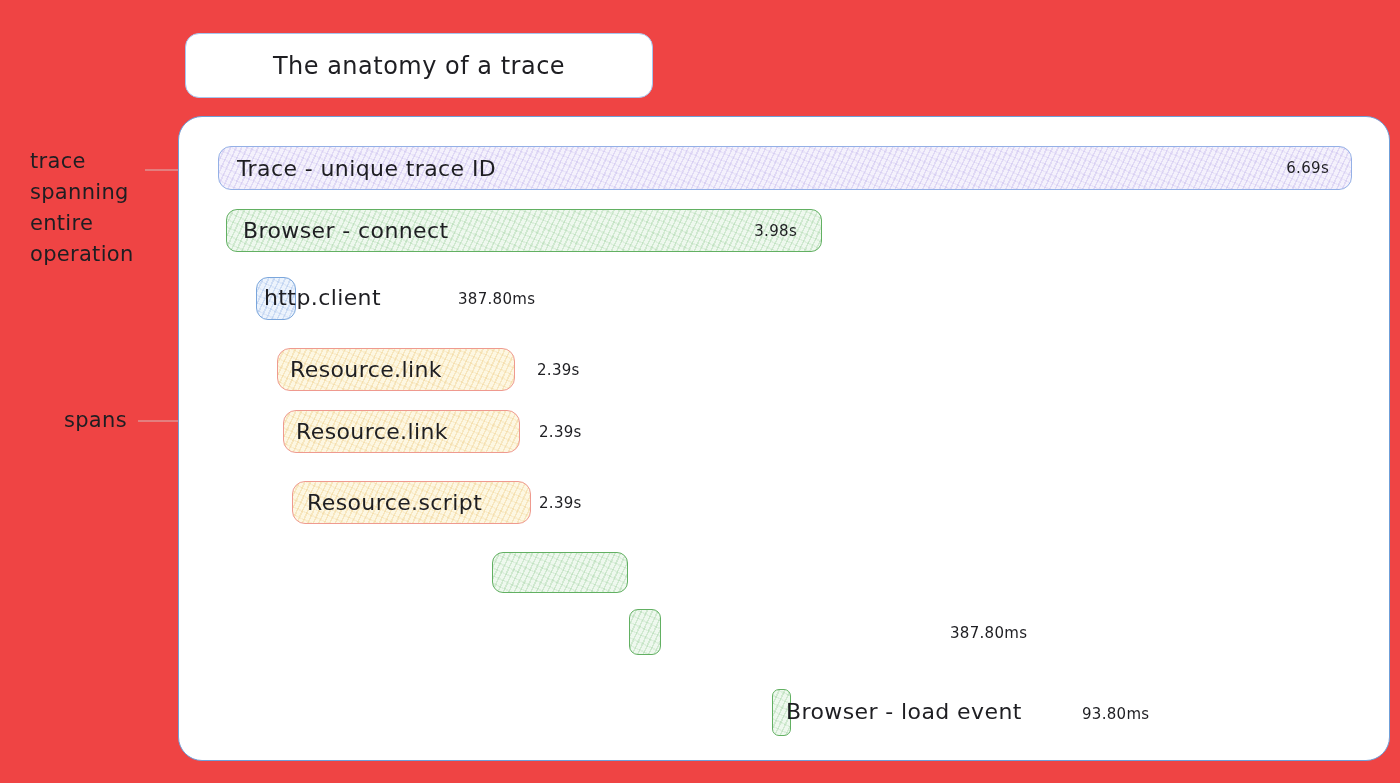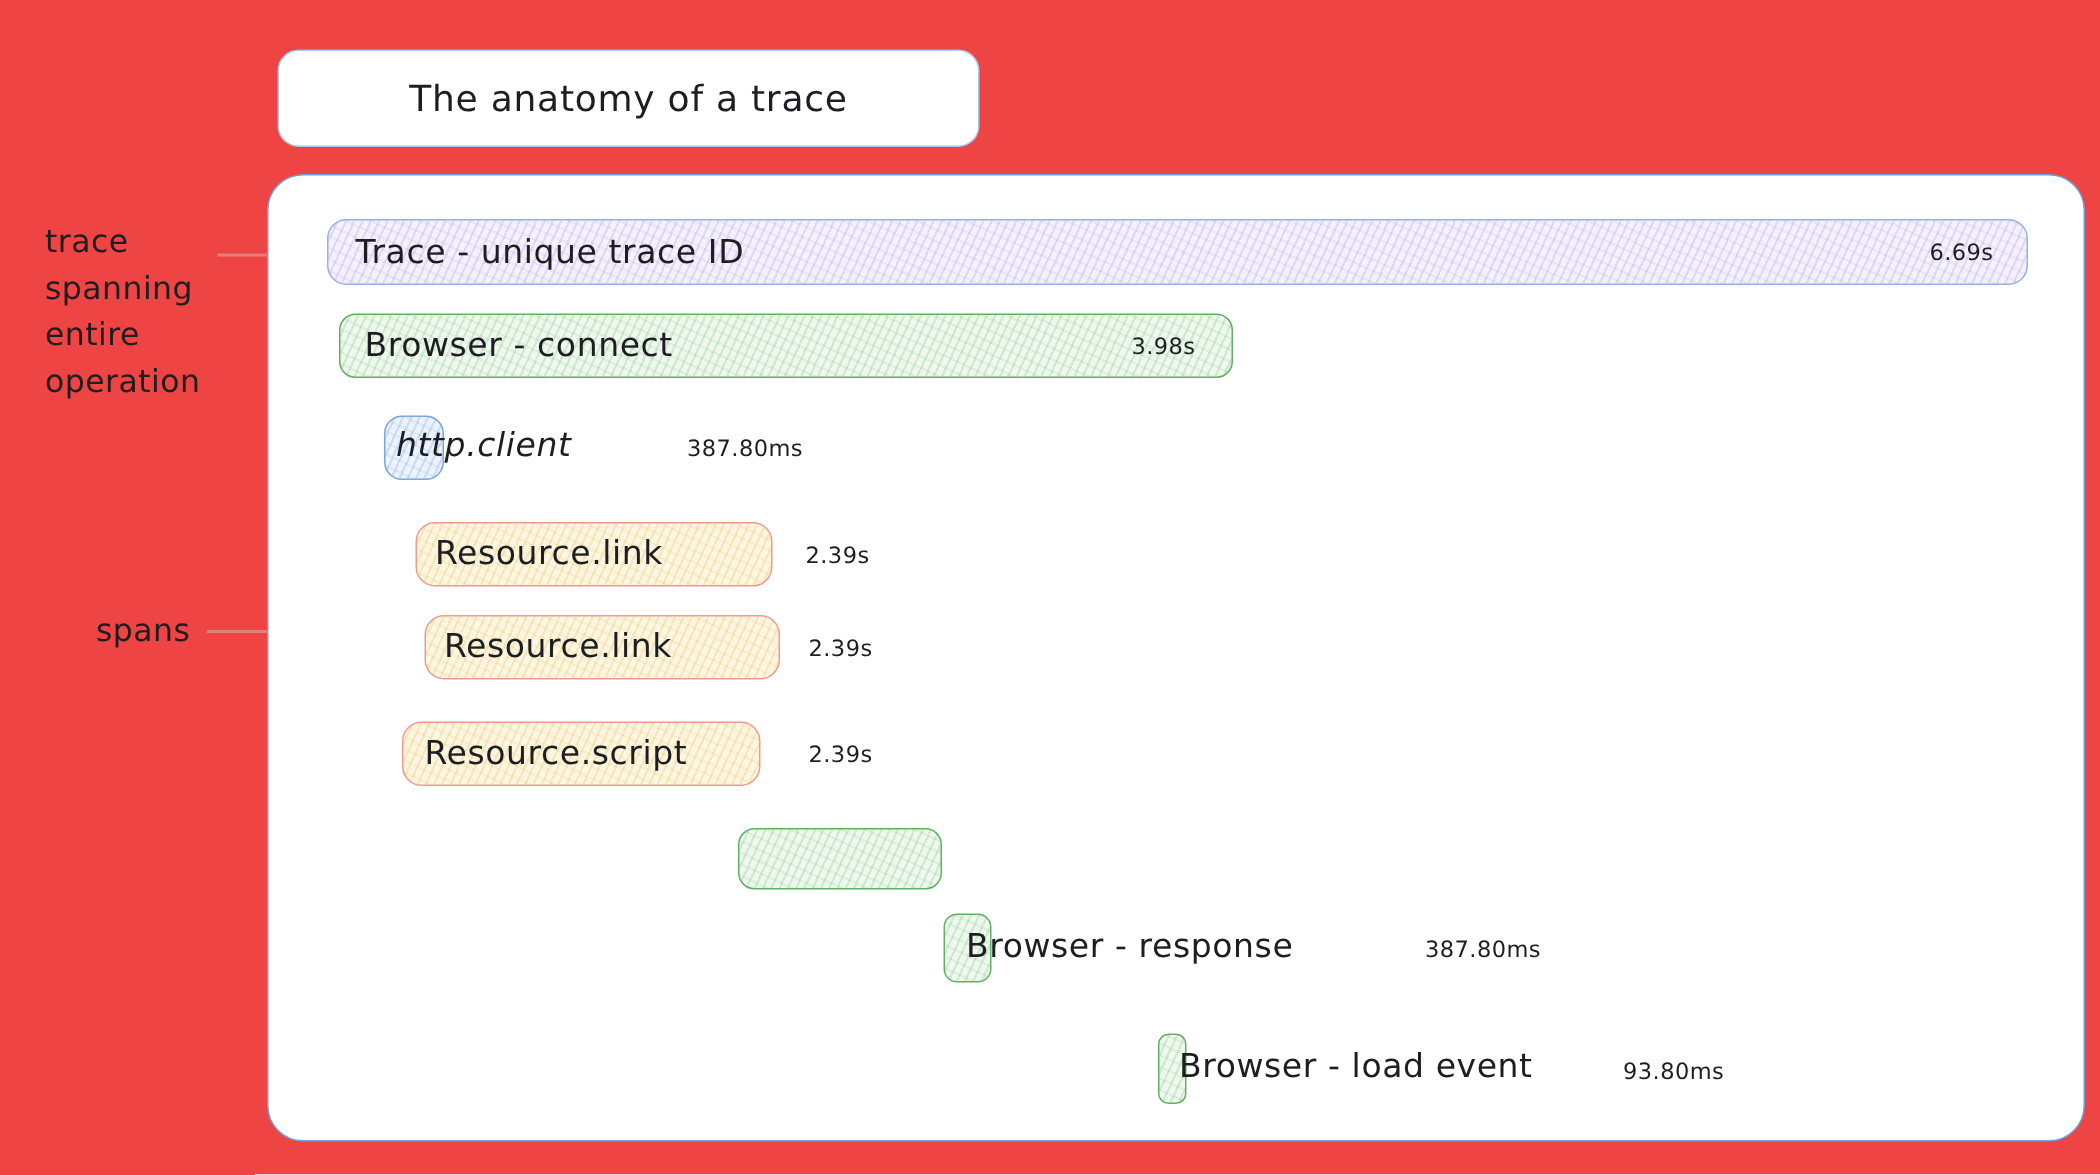--- a/index.html
+++ b/index.html
@@ -72,26 +72,26 @@
       repeating-linear-gradient(25deg,  rgba(226,172,64,.12) 0 1.5px, transparent 1.5px 7px);
     border:1.6px solid #ef9a8f;border-radius:13px;
   }
 
   
   .row-trace        {left:218px;top:146px;width:1134px;height:44px;padding:0 22px 0 18px;}
   .row-connect      {left:226px;top:209px;width:596px; height:43px;padding:0 24px 0 16px;}
   .box-httpclient   {left:256px;top:277px;width:40px;  height:43px;}
   .row-reslink1     {left:277px;top:348px;width:238px; height:43px;padding:0 14px 0 12px;}
   .row-reslink2     {left:283px;top:410px;width:237px; height:43px;padding:0 14px 0 12px;}
-  .row-resscript    {left:268px;top:481px;width:239px; height:43px;padding:0 14px 0 14px;}
+  .row-resscript    {left:292px;top:481px;width:239px; height:43px;padding:0 14px 0 14px;}
   .box-request      {left:492px;top:552px;width:136px; height:41px;}
   .box-response     {left:629px;top:609px;width:32px;  height:46px;border-radius:9px;}
   .box-loadevent    {left:772px;top:689px;width:19px;  height:47px;border-radius:7px;}
 
-  .label-httpclient {left:264px;top:285px;font-style:italic;}
+  .label-httpclient {left:264px;top:285px;}
   .dur-httpclient   {left:458px;top:290px;}
   .dur-reslink1     {left:537px;top:361px;}
   .dur-reslink2     {left:539px;top:423px;}
   .dur-resscript    {left:539px;top:494px;}
   .label-request    {left:508px;top:560px;}
   .label-response   {left:644px;top:619px;}
   .dur-response     {left:950px;top:624px;}
   .label-loadevent  {left:786px;top:699px;}
   .dur-loadevent    {left:1082px;top:705px;}
 </style>
@@ -143,20 +143,19 @@
   <span class="free-duration dur-reslink2">2.39s</span>
 
   <div class="bar fill-yellow row-resscript">
     <span class="bar-label">Resource.script</span>
   </div>
   <span class="free-duration dur-resscript">2.39s</span>
 
   <div class="bar fill-green box-request"></div>
 
   <div class="bar fill-green box-response"></div>
-  <span class="free-label label-response">Browser - response</span>
   <span class="free-duration dur-response">387.80ms</span>
 
   <div class="bar fill-green box-loadevent"></div>
   <span class="free-label label-loadevent">Browser - load event</span>
   <span class="free-duration dur-loadevent">93.80ms</span>
 
 </div>
 
 </body></html>

